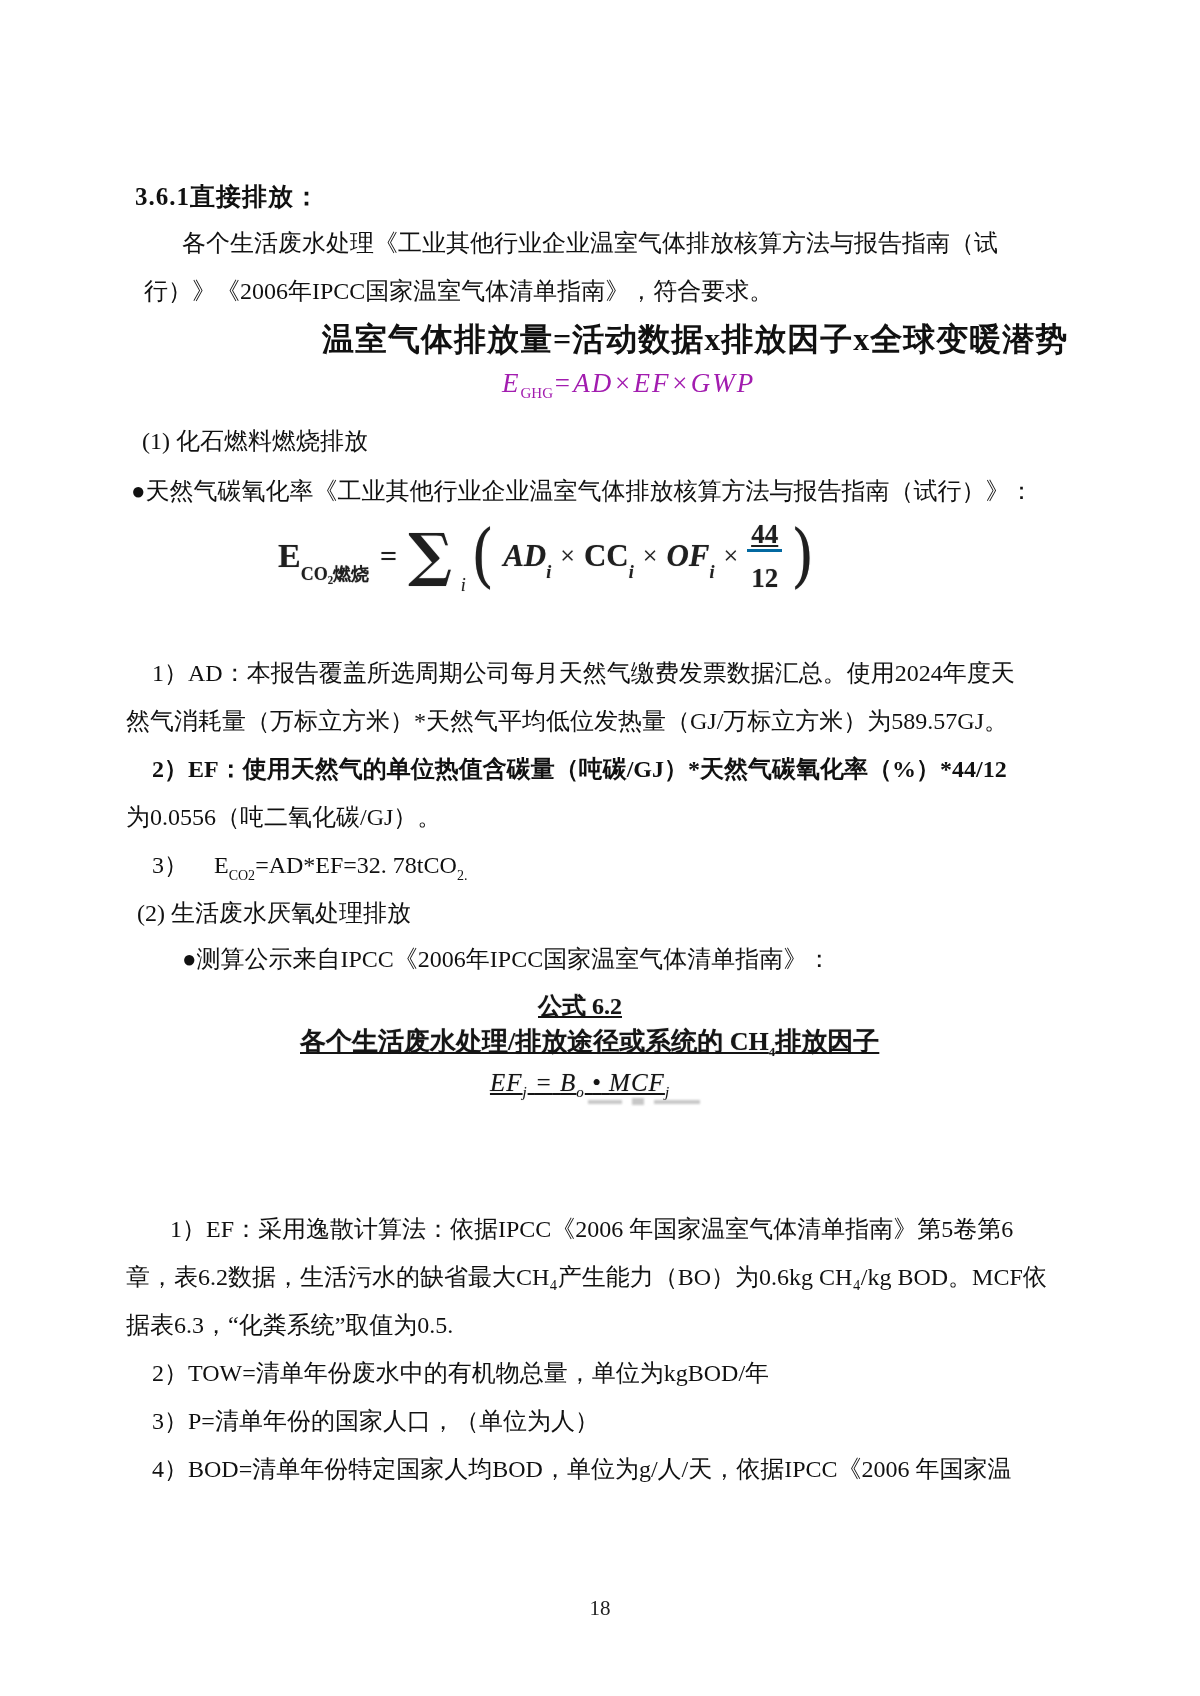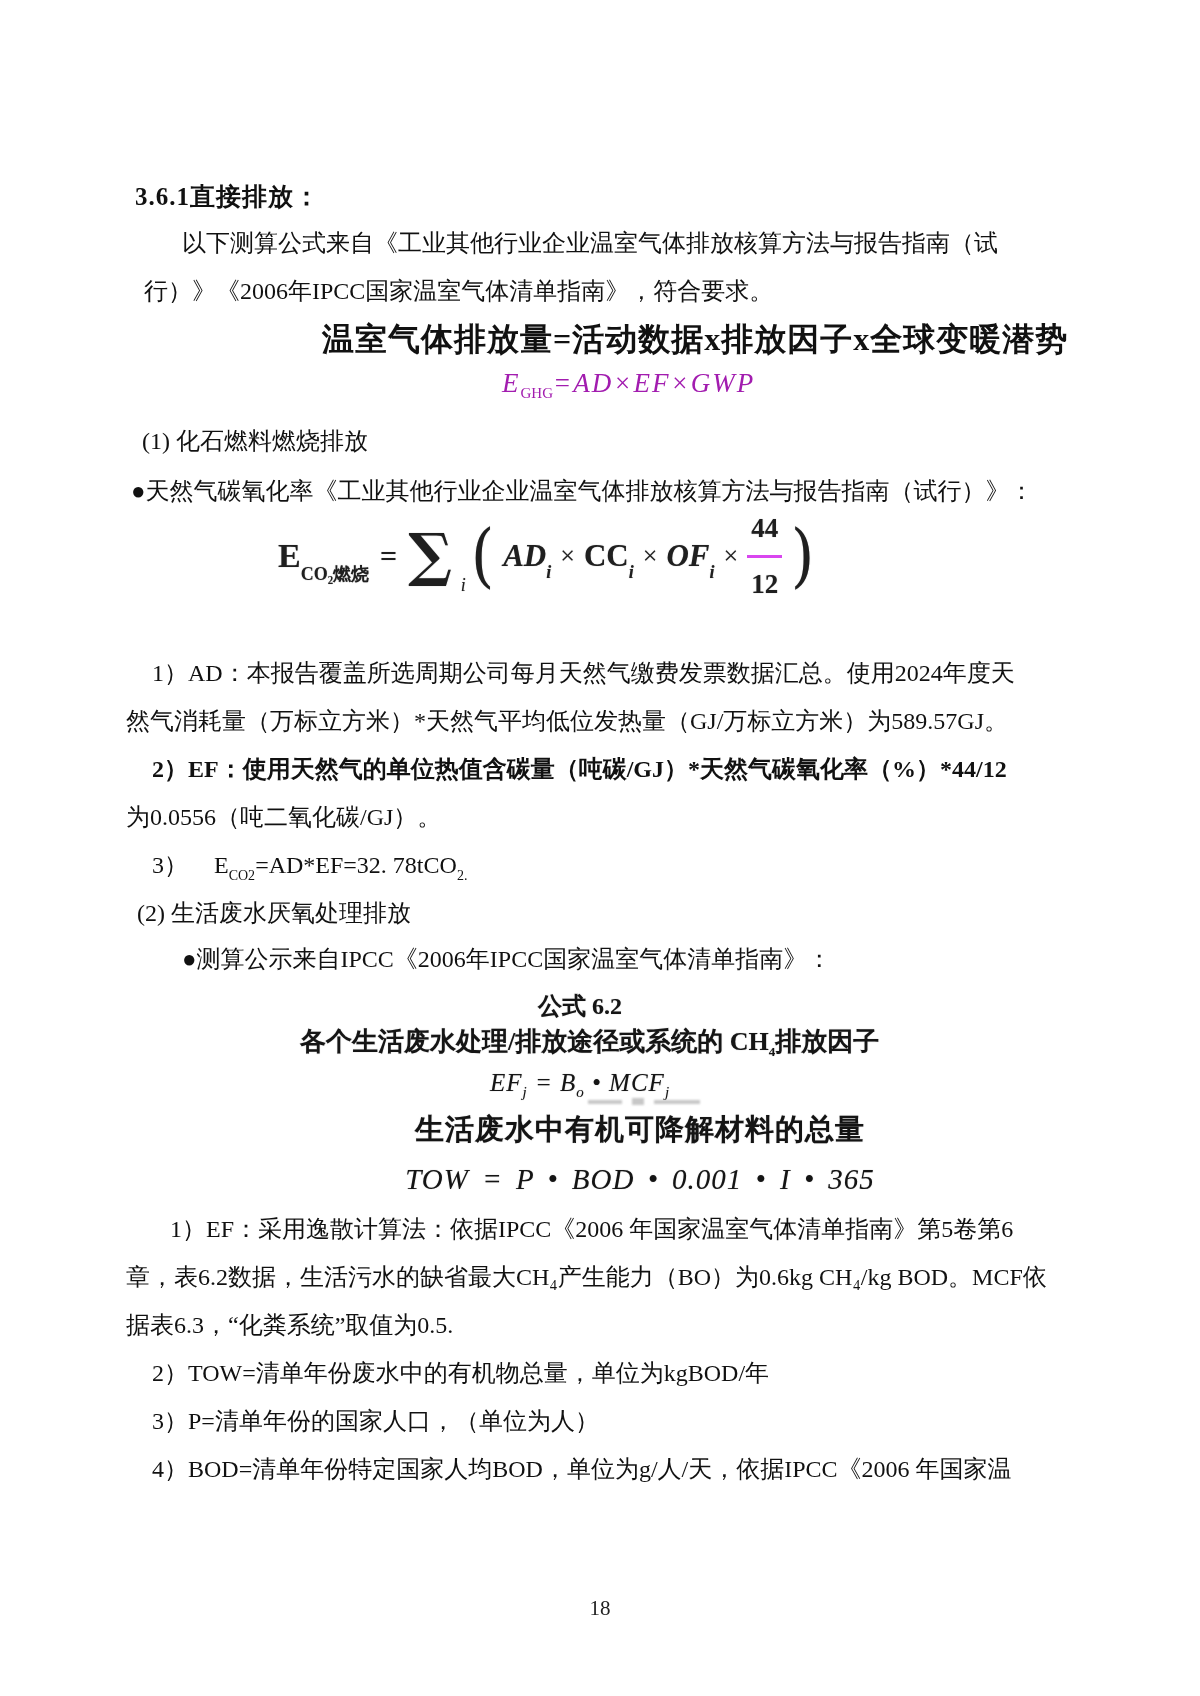--- a/index.html
+++ b/index.html
@@ -36,25 +36,25 @@
   .fx-eq { font-size:30px; font-weight:600; padding:0 4px; }
   .fx-sumwrap { position:relative; display:inline-block; padding-right:10px; }
   .fx-sum { font-size:58px; line-height:0.95; font-weight:600; font-family:"DejaVu Serif",serif; }
   .fx-sumidx { position:absolute; right:-4px; bottom:-12px; font-size:18px; font-style:italic; }
   .fx-paren { font-size:70px; font-weight:400; line-height:0.85; transform:scaleX(0.85); font-family:"DejaVu Serif",serif; }
   .fx-term { font-size:31px; font-weight:600; }
   .fx-it { font-style:italic; }
   .fx-tsub { display:inline-block; font-size:18px; font-style:italic; transform:translateY(12px); }
   .fx-times { font-size:26px; padding:0 2px; }
   .fx-frac { display:inline-flex; flex-direction:column; align-items:center; line-height:1.05; }
-  .fx-num { font-size:27px; font-weight:700; border-bottom:3px solid #d946ef; padding:0 4px 12px; }
+  .fx-num { font-size:27px; font-weight:700; border-bottom:3px solid #0369a1; padding:0 4px 1px;text-decoration:underline; }
   .fx-den { font-size:27px; font-weight:700; padding-top:12px; }
 
   
-  .blk62 { text-align:center; color:#151515; text-shadow:0 0 1px rgba(40,40,40,0.4); }
+  .blk62 { text-align:center; color:#151515; text-shadow:0 0 1px rgba(40,40,40,0.4);text-decoration:underline; }
   .blk62-label { font-size:24px; font-weight:700; }
   .blk62-title { font-size:26px; font-weight:700; margin-top:2px; }
   .blk62-formula { font-size:25px; font-style:italic; margin-top:10px; letter-spacing:1px; }
   .blk62-formula .sb { font-style:italic; }
 
   
   .blk-tow { text-align:center; color:#141414; text-shadow:0 0 1px rgba(40,40,40,0.4); }
   .blk-tow-title { font-size:29px; font-weight:700; letter-spacing:1px; }
   .blk-tow-formula { font-size:29px; font-style:italic; margin-top:13px; word-spacing:5px; letter-spacing:1px; }
 
@@ -69,21 +69,21 @@
   .result-prefix { margin-right:26px; }
   .pagenum { font-size:21px; color:#222; }
 </style>
 </head>
 <body>
 
 <div class="page">
 
   <div class="abs heading" style="left:135px; top:180px;">3.6.1直接排放：</div>
 
-  <div class="abs body-line" style="left:182px; top:228px;">以下测算公式来自《工业其他行业企业温室气体排放核算方法与报告指南（试</div>
+  <div class="abs body-line" style="left:182px; top:228px;">各个生活废水处理《工业其他行业企业温室气体排放核算方法与报告指南（试</div>
   <div class="abs body-line" style="left:144px; top:276px;">行）》《2006年IPCC国家温室气体清单指南》，符合要求。</div>
 
   <div class="abs center-bold" style="left:322px; top:318px;">温室气体排放量=活动数据x排放因子x全球变暖潜势</div>
 
   <div class="abs math-ghg" style="left:502px; top:368px;">
     <span class="fx-it">E</span><span class="sb">GHG</span><span class="fx-it">=AD×EF×GWP</span>
   </div>
 
   <div class="abs body-line" style="left:142px; top:426px;">(1) 化石燃料燃烧排放</div>
 
@@ -135,24 +135,20 @@
       <span>MCF</span><span class="sb">j</span>
     </div>
   </div>
 
   <div class="abs remnant" style="left:588px; top:1098px;">
     <span class="r1"></span>
       <span class="r2"></span>
       <span class="r3"></span>
   </div>
 
-  <div class="abs blk-tow" style="left:360px; top:1110px; width:560px;">
-    <div class="blk-tow-title">生活废水中有机可降解材料的总量</div>
-    <div class="blk-tow-formula">TOW = P • BOD • 0.001 • I • 365</div>
-  </div>
 
   <div class="abs body-line" style="left:152px; top:1214px;margin-left:18px;">1）EF：采用逸散计算法：依据IPCC《2006 年国家温室气体清单指南》第5卷第6</div>
   <div class="abs body-line" style="left:126px; top:1262px;">章，表6.2数据，生活污水的缺省最大CH₄产生能力（BO）为0.6kg CH₄/kg BOD。MCF依</div>
   <div class="abs body-line" style="left:126px; top:1310px;">据表6.3，“化粪系统”取值为0.5.</div>
   <div class="abs body-line" style="left:152px; top:1358px;">2）TOW=清单年份废水中的有机物总量，单位为kgBOD/年</div>
   <div class="abs body-line" style="left:152px; top:1406px;">3）P=清单年份的国家人口，（单位为人）</div>
   <div class="abs body-line" style="left:152px; top:1454px;">4）BOD=清单年份特定国家人均BOD，单位为g/人/天，依据IPCC《2006 年国家温</div>
 
   <div class="abs pagenum" style="left:0; top:1596px; width:1200px; text-align:center;">18</div>
 

